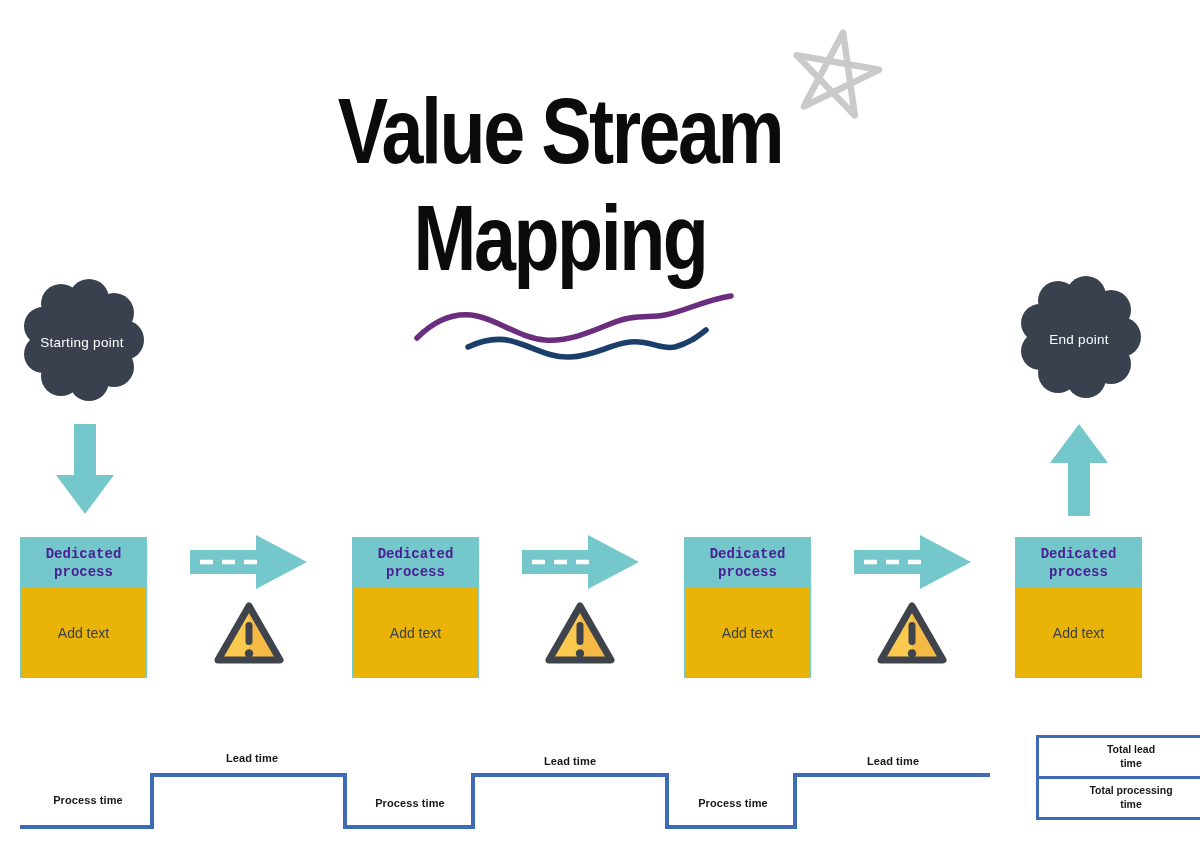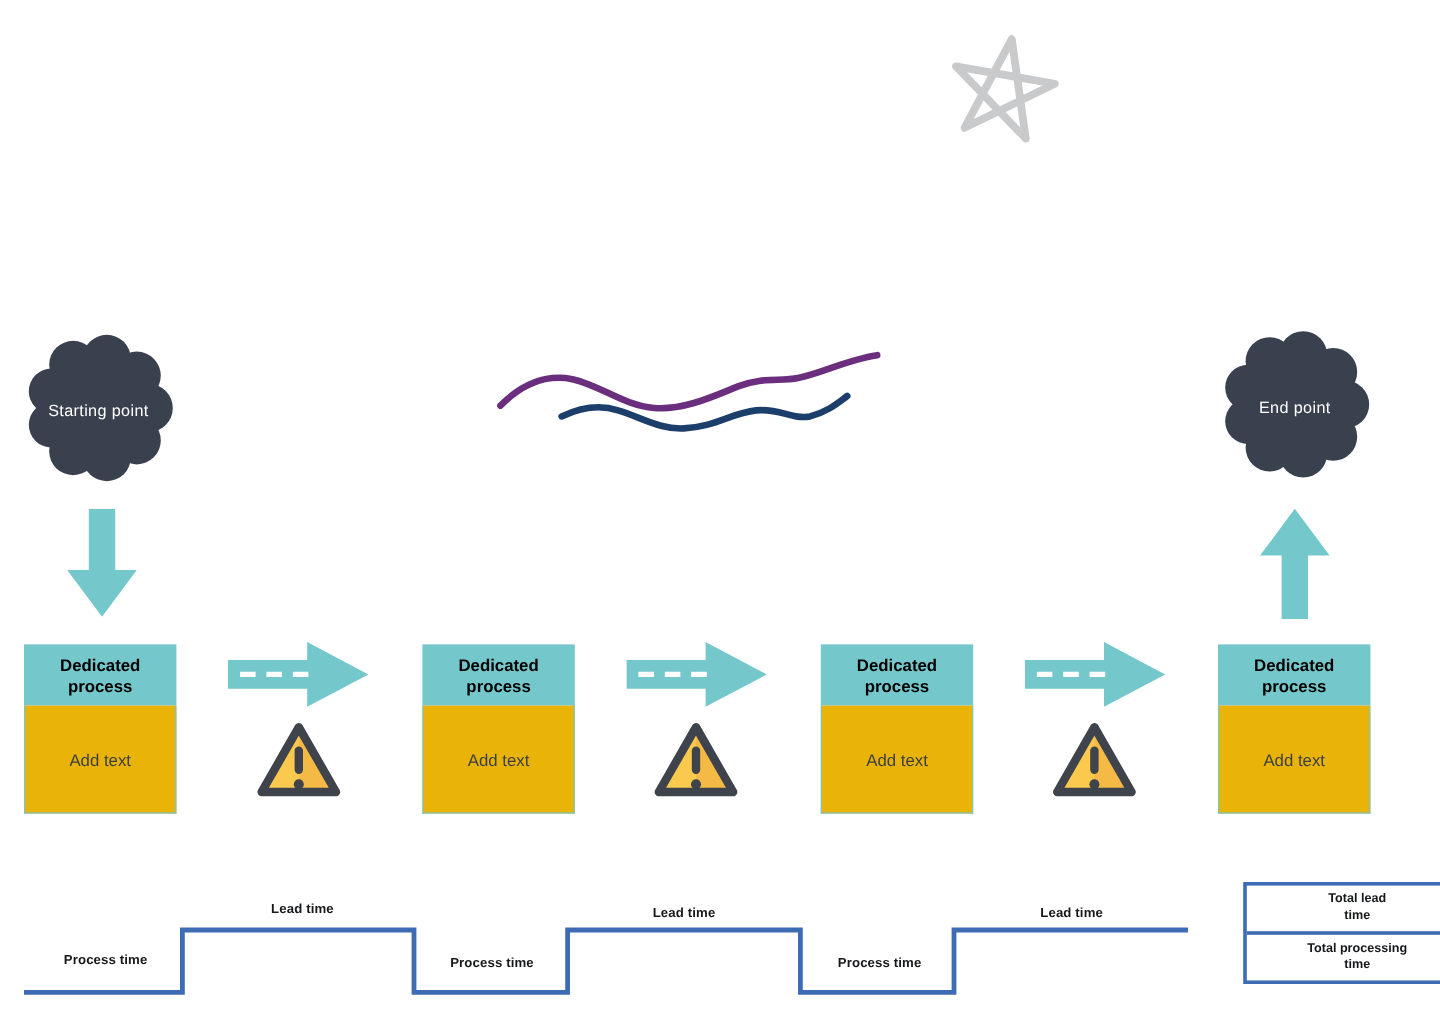--- a/index.html
+++ b/index.html
@@ -20,23 +20,23 @@
   .cloud{width:130px;height:130px;}
   .cloud-label{
     position:absolute;left:0;top:0;width:100%;height:100%;
     display:flex;align-items:center;justify-content:center;
     color:#ffffff;font-size:13.5px;font-weight:400;letter-spacing:.3px;
   }
 
   
   .pbox{width:127px;height:141px;}
   .pbox-header{
-    height:51px;background:#74c7cb;color:#000000;
+    height:51px;background:#74c7cb;color:#4c1d95;
     display:flex;align-items:center;justify-content:center;text-align:center;
-    font-size:14px;font-weight:600;line-height:18px;padding:0 14px;box-sizing:border-box;
+    font-size:14px;font-weight:600;line-height:18px;padding:0 14px;box-sizing:border-box;font-family:Liberation Mono, monospace;
   }
   .pbox-body{
     height:90px;background:#eab308;border:1.5px solid #74c7cb;border-top:none;
     display:flex;align-items:center;justify-content:center;
     color:#3a3f44;font-size:14px;box-sizing:border-box;cursor:text;
   }
 
   
   .tl-label{
     font-size:11px;font-weight:700;color:#17181a;white-space:nowrap;
@@ -54,20 +54,24 @@
   }
   .totals-cell.top{border-bottom:3px solid #3d6cb4;}
 
   svg{display:block;}
 </style>
 </head>
 <body>
 
 <div id="canvas">
 
+  <div class="abs title">
+    <div class="title-line">Value Stream</div>
+    <div class="title-line">Mapping</div>
+  </div>
 
   <div class="abs" style="left:788px;top:26px;width:96px;height:94px;transform:rotate(10deg);">
     <svg width="96" height="94" viewBox="0 0 96 94">
       <path d="M48,6 L73.9,85.6 L6.2,36.4 L89.8,36.4 L22.1,85.6 Z" fill="none" stroke="#c9cacb" stroke-width="6.5" stroke-linejoin="round" stroke-linecap="round"></path>
     </svg>
   </div>
 
   <div class="abs" style="left:410px;top:288px;width:330px;height:78px;">
     <svg width="330" height="78" viewBox="0 0 330 78">
       <path d="M7,50 C27,30 47,24 67,28 C90,33 110,50 135,52 C160,54 185,42 205,34 C225,26 240,30 255,27 C275,23 295,12 321,8" fill="none" stroke="#6b2e7e" stroke-width="5.5" stroke-linecap="round"></path>

